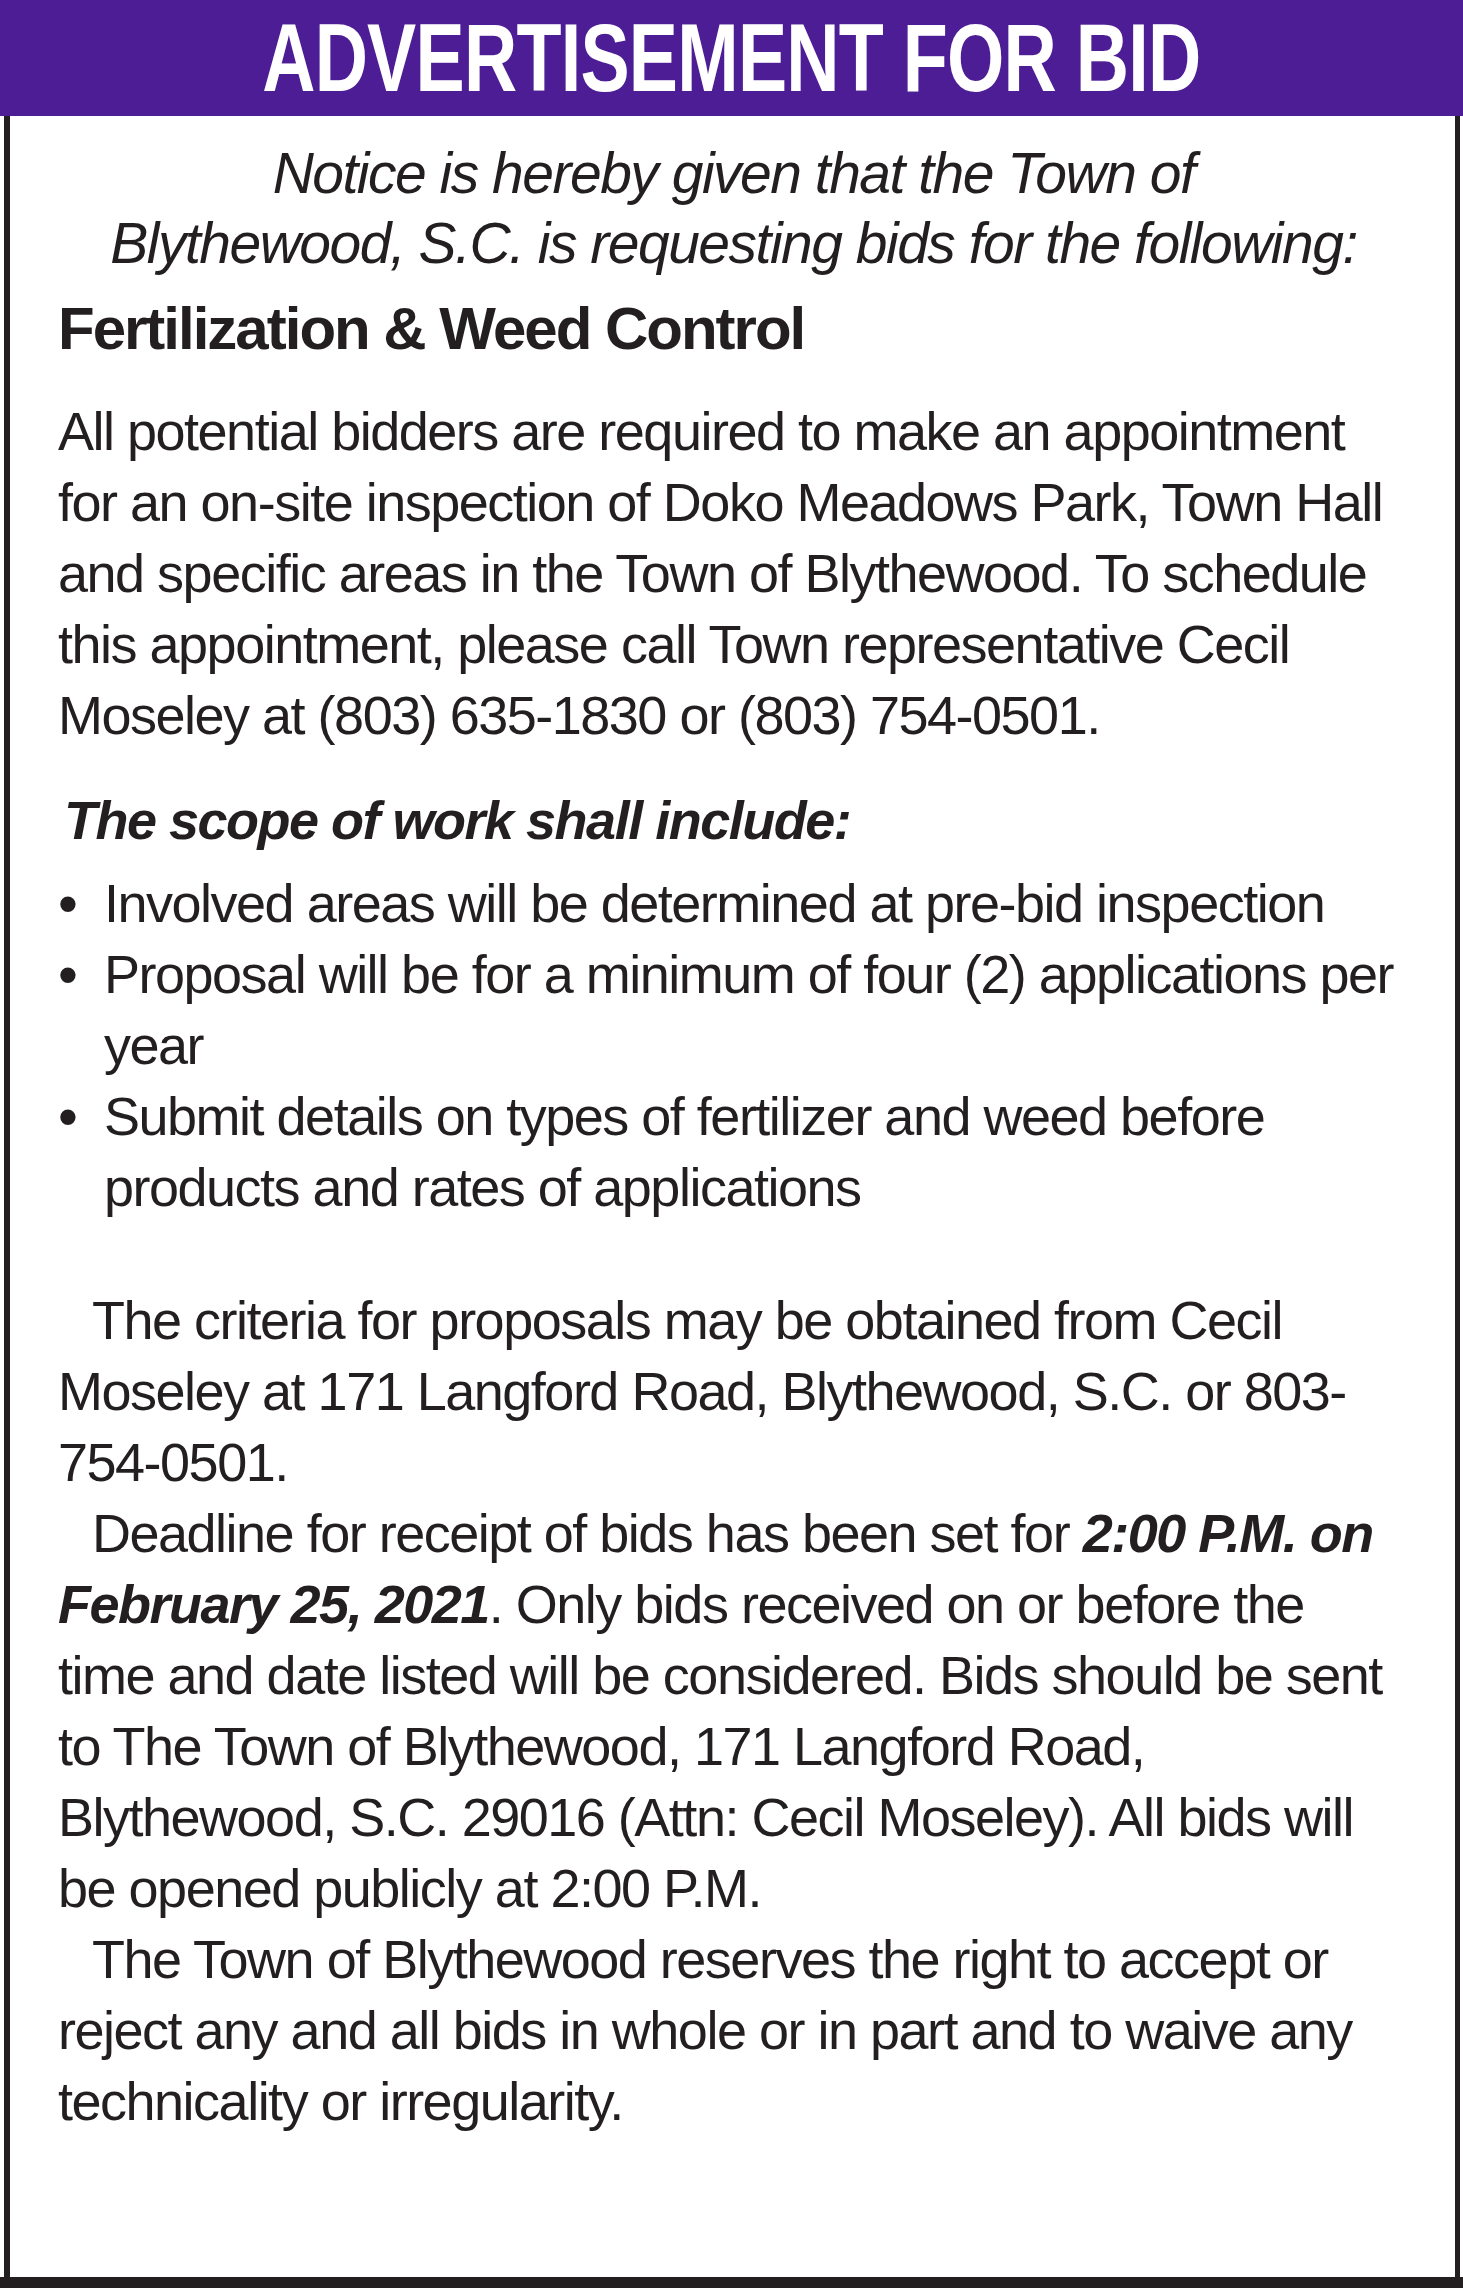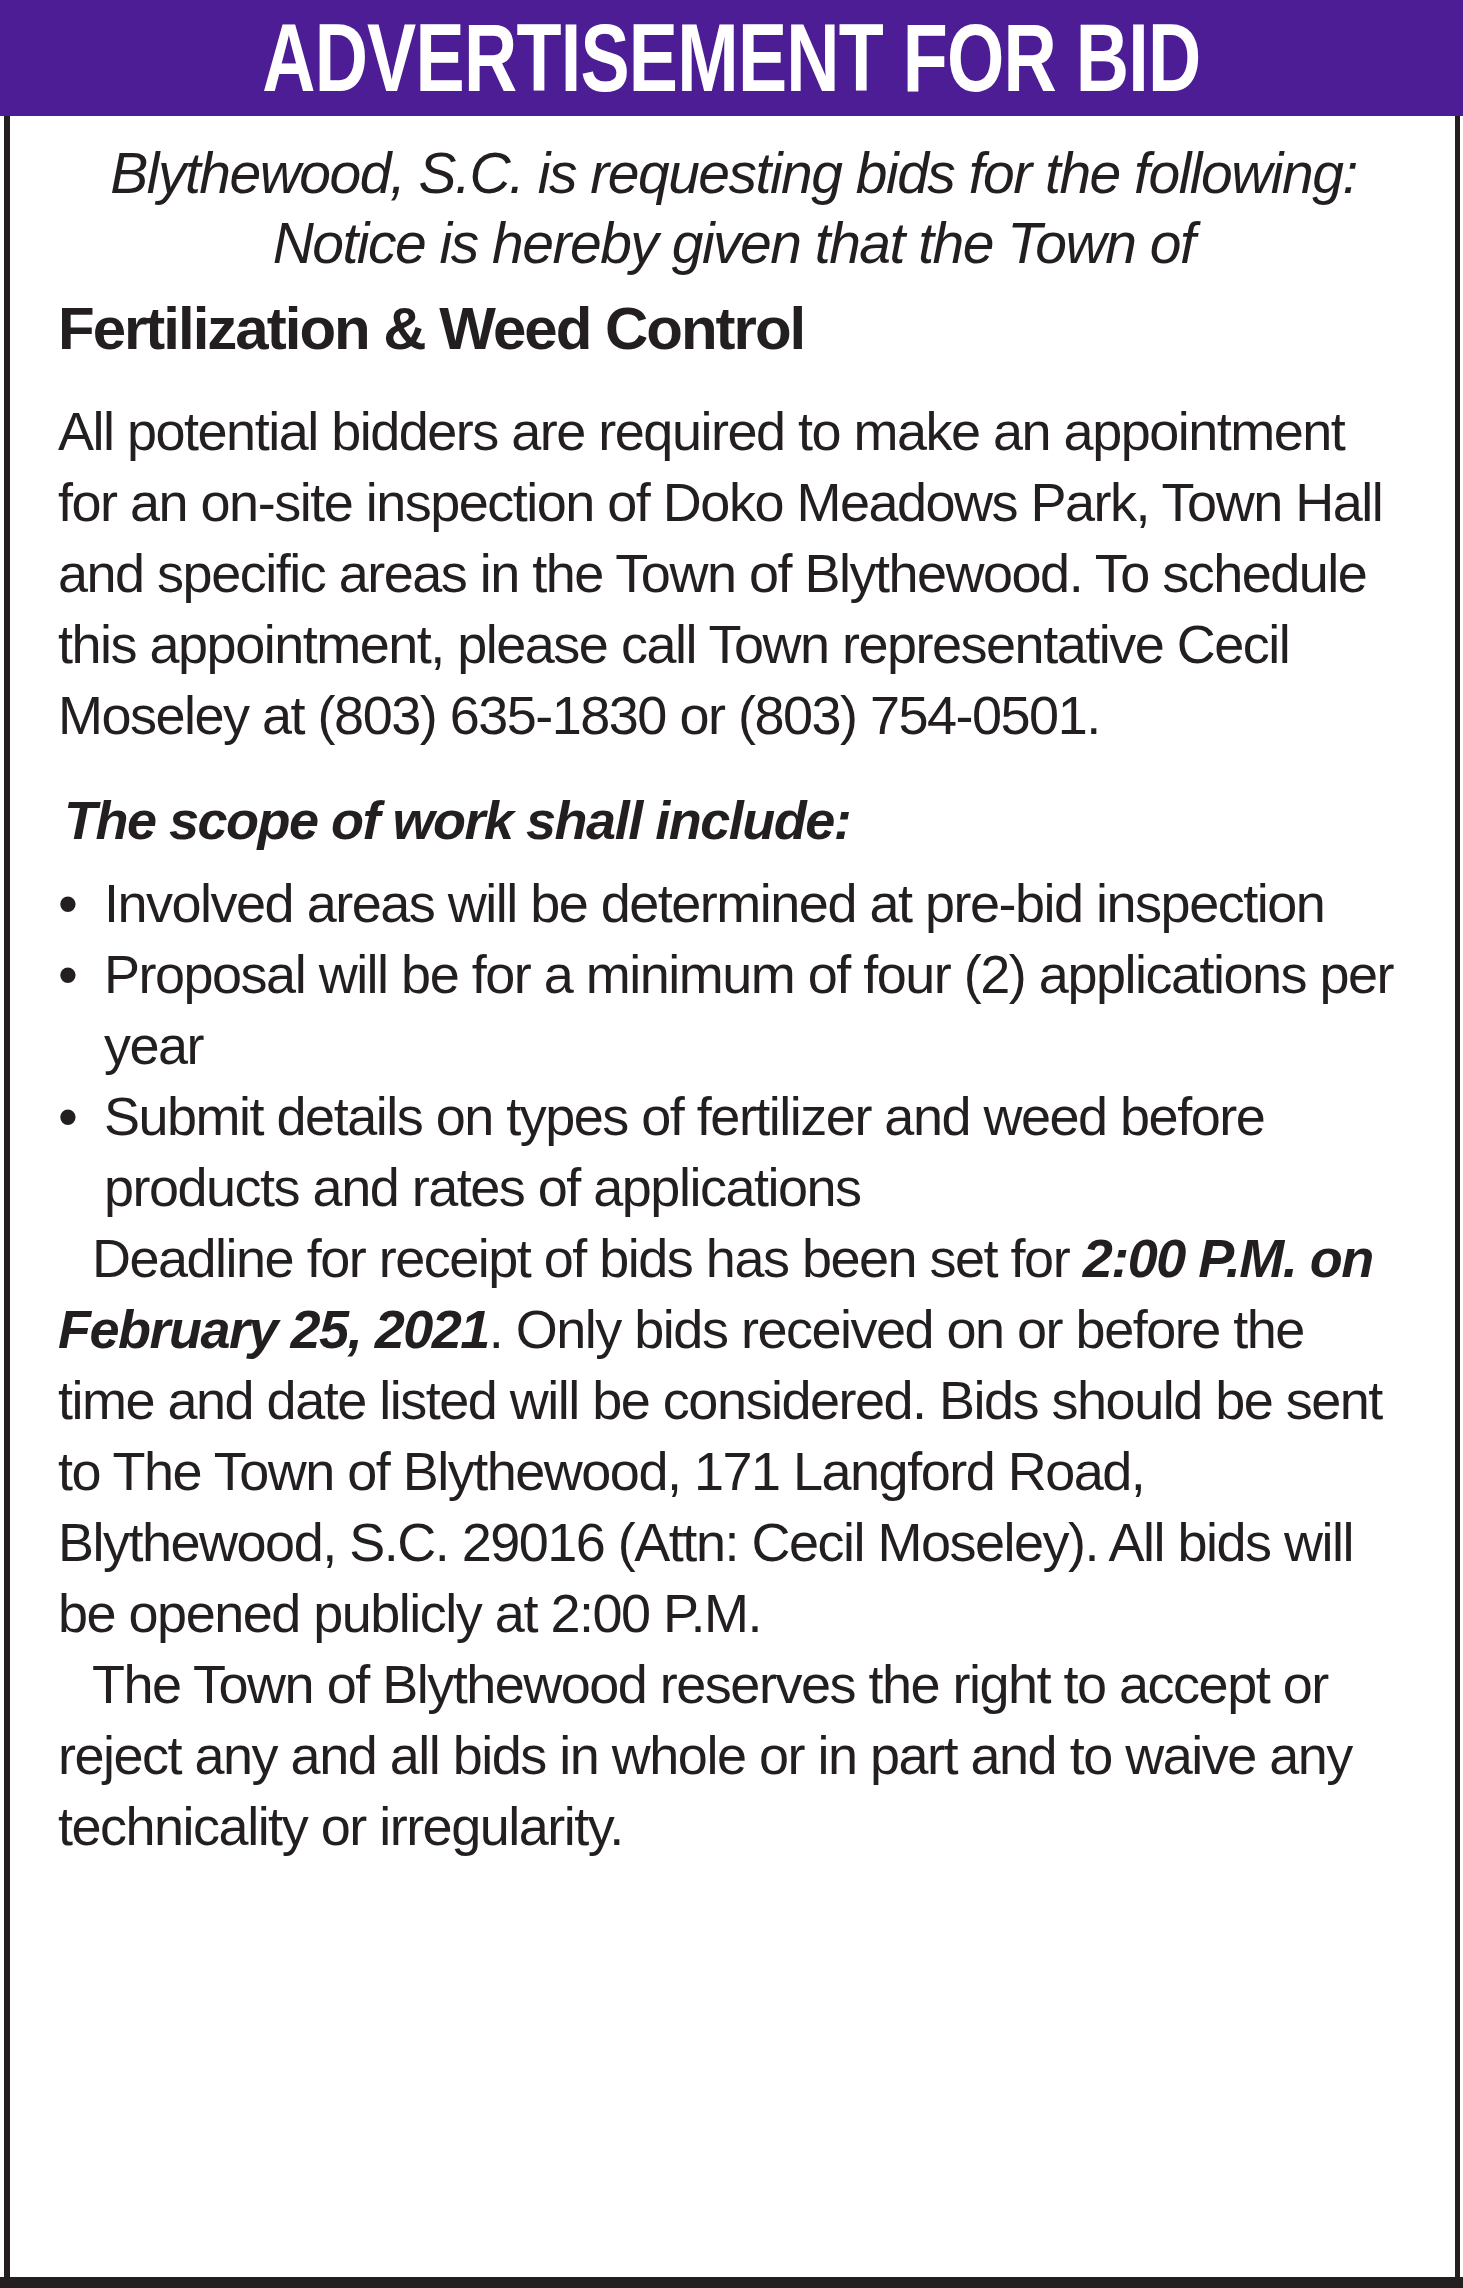--- a/index.html
+++ b/index.html
@@ -100,38 +100,39 @@
 
 <div class="page">
 
   <header class="masthead">
     <h1>ADVERTISEMENT FOR BID</h1>
   </header>
 
   <div class="frame">
 
     <p class="intro">
+      <span class="line">Notice is hereby given that the Town of</span>
       <span class="line">Blythewood, S.C. is requesting bids for the following:</span>
-      <span class="line">Notice is hereby given that the Town of</span>
     </p>
 
     <h2 class="subject">
       <span class="line">Fertilization &amp; Weed Control</span>
     </h2>
 
     <p class="para appointment">All potential bidders are required to make an appointment for an on-site inspection of Doko Meadows Park, Town Hall and specific areas in the Town of Blythewood. To schedule this appointment, please call Town representative Cecil Moseley at (803) 635-1830 or (803) 754-0501.</p>
 
     <h3 class="scope-heading">The scope of work shall include:</h3>
 
     <ul class="scope-list">
       <li>Involved areas will be determined at pre-bid inspection</li>
       <li>Proposal will be for a minimum of four (2) applications per year</li>
       <li>Submit details on types of fertilizer and weed before products and rates of applications</li>
     </ul>
 
+    <p class="para indent criteria">The criteria for proposals may be obtained from Cecil Moseley at 171 Langford Road, Blythewood, S.C. or 803-754-0501.</p>
 
     <p class="para indent"><span>Deadline for receipt of bids has been set for </span><span class="bi">2:00 P.M. on February 25, 2021</span><span>. Only bids received on or before the time and date listed will be considered. Bids should be sent to The Town of Blythewood, 171 Langford Road, Blythewood, S.C. 29016 (Attn: Cecil Moseley). All bids will be opened publicly at 2:00 P.M.</span></p>
 
     <p class="para indent">The Town of Blythewood reserves the right to accept or reject any and all bids in whole or in part and to waive any technicality or irregularity.</p>
 
   </div>
 
   <div class="bottom-rule"></div>
 
 </div>

